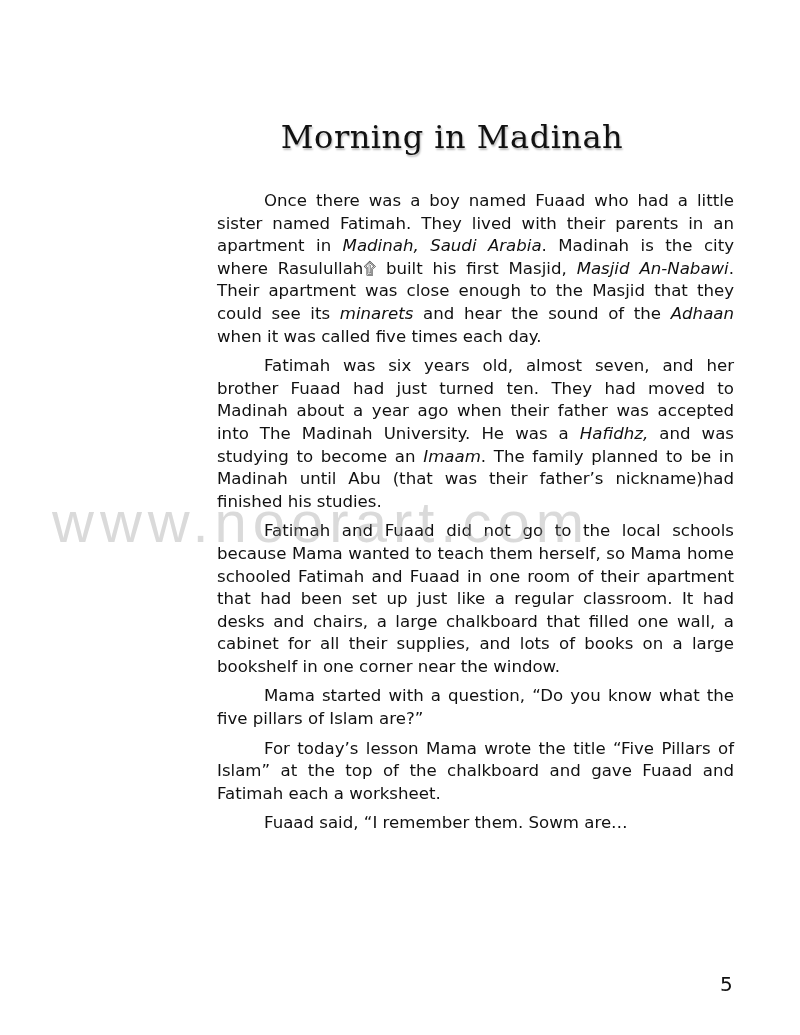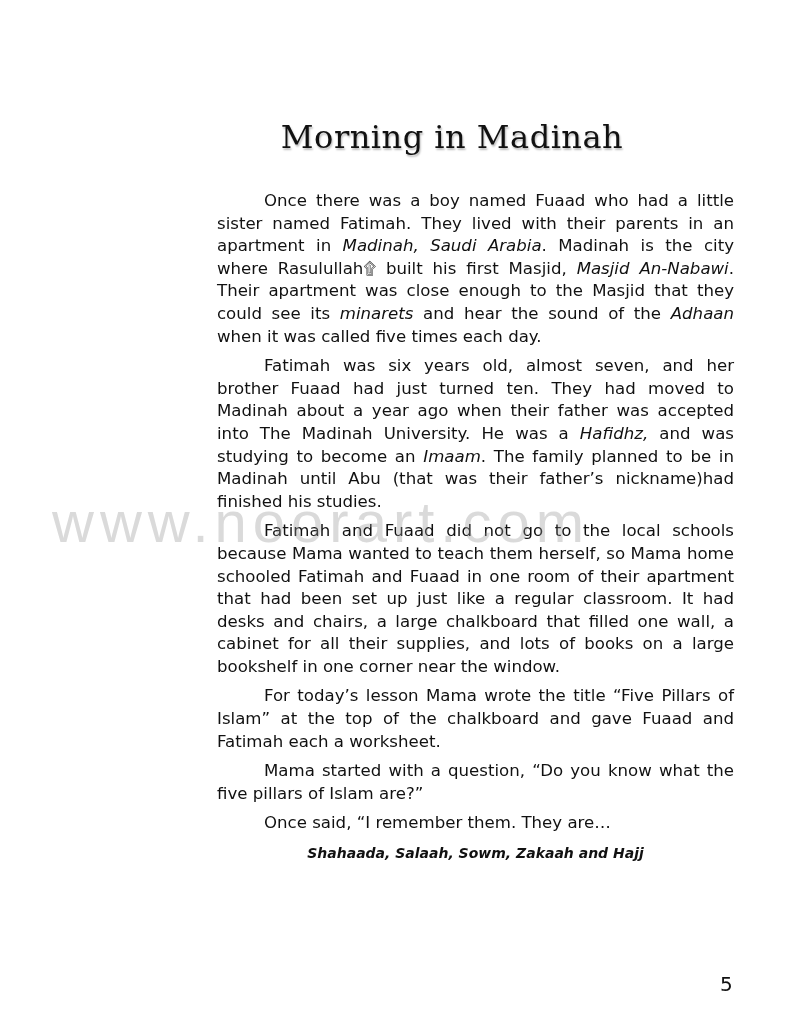--- a/index.html
+++ b/index.html
@@ -16,21 +16,20 @@
 </head>
 <body>
 
 <div class="page">
   <div class="title">Morning in Madinah</div>
 
   <div class="body">
     <p><span>Once there was a boy named Fuaad who had a little sister named Fatimah.  They lived with their parents in an apartment in </span><b>Madinah, Saudi Arabia</b><span>.  Madinah is the city where Rasulullah۩ built his first Masjid, </span><b>Masjid An-Nabawi</b><span>.  Their apartment was close enough to the Masjid that they could see its </span><b>minarets</b><span> and hear the sound of the </span><b>Adhaan</b><span> when it was called five times each day.</span></p>
     <p><span>Fatimah was six years old, almost seven, and her brother Fuaad had just turned ten.  They had moved to Madinah about a year ago when their father was accepted into The Madinah University.  He was a </span><b>Hafidhz,</b><span> and was studying to become an </span><b>Imaam</b><span>.  The family planned to be in Madinah until Abu (that was their father’s nickname)had finished his studies.</span></p>
     <p>Fatimah and Fuaad did not go to the local schools because Mama wanted to teach them herself, so Mama home schooled Fatimah and Fuaad in one room of their apartment that had been set up just like a regular classroom.  It had desks and chairs, a large chalkboard that filled one wall, a cabinet for all their supplies, and lots of books on a large bookshelf in one corner near the window.</p>
+    <p>Mama started with a question, “Do you know what the five pillars of Islam are?”</p>
     <p>For today’s lesson Mama wrote the title “Five Pillars of Islam” at the top of the chalkboard and gave Fuaad and Fatimah each a worksheet.</p>
-    <p>Mama started with a question, “Do you know what the five pillars of Islam are?”</p>
-    <p>Once said, “I remember them.  They are…</p>
-    <p class="pillars">Shahaada, Salaah, Sowm, Zakaah and Hajj</p>
+    <p>Fuaad said, “I remember them.  Sowm are…</p>
   </div>
 
   <div class="watermark">www.noorart.com</div>
   <div class="pagenum">5</div>
 </div>
 
 </body></html>

